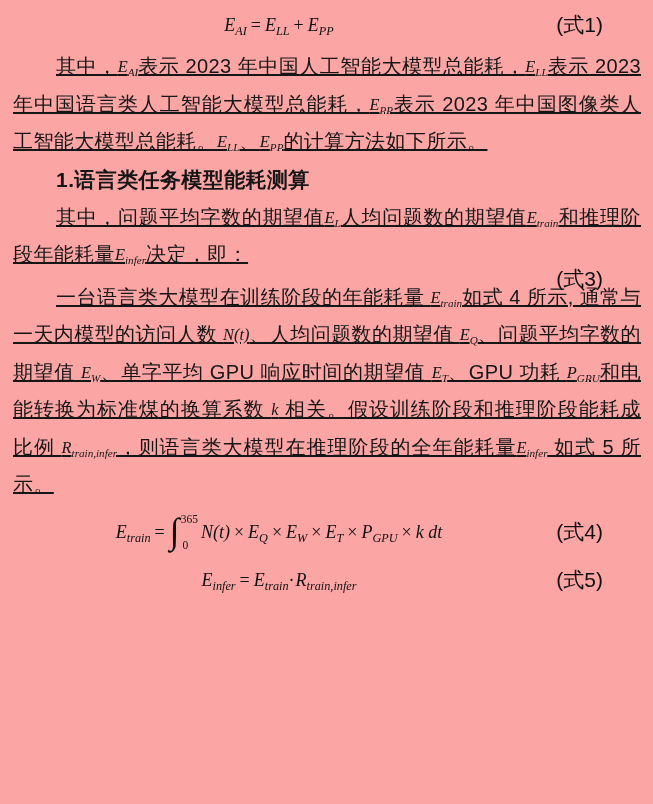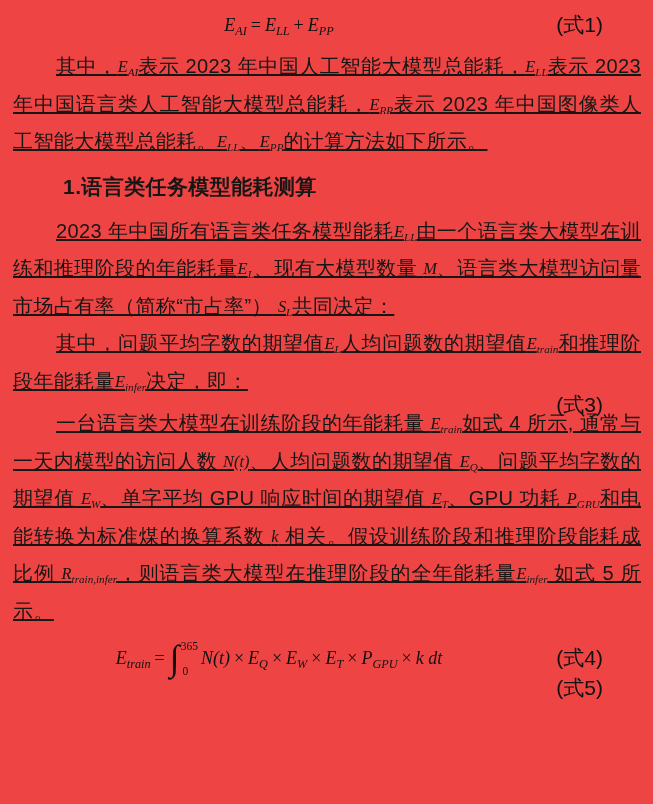--- a/index.html
+++ b/index.html
@@ -3,36 +3,36 @@
 <meta charset="utf-8">
 <style>
   * { box-sizing: border-box; }
   html, body { margin: 0; padding: 0; background: #ffffff; }
   .page {
     position: relative;
     width: 653px;
     height: 804px;
     margin: 0;
     padding: 2px 12px 0 13px;
-    background: #ef4444;
+    background: #fca5a5;
     color: #161616;
     font-family: "Liberation Sans", sans-serif;
     overflow: hidden;
   }
   .para {
     margin: 0;
     font-size: 20px;
     line-height: 37.5px;
     text-indent: 2.15em;
     text-align: justify;
     letter-spacing: 0.4px;
     text-decoration: underline;
   }
   .heading {
-    margin: 7px;
+    margin: 0;
     font-size: 21px;
     line-height: 38px;
     font-weight: 700;
     text-indent: 2.05em;
     letter-spacing: 0.4px;
   }
   
   .mvar {
     font-family: "Liberation Serif", serif;
     font-style: italic;
@@ -100,25 +100,24 @@
   .int-hi { margin-left: 1px; }
   .int-lo { margin-left: -7px; }
 </style>
 </head>
 <body>
 
 <main class="page">
     <div class="formula-row"><span class="math-expr"><span class="mvar">E<sub>AI</sub></span><span class="op">=</span><span class="mvar">E<sub>LL</sub></span><span class="op">+</span><span class="mvar">E<sub>PP</sub></span></span><span class="formula-label">(式1)</span></div>
     <p class="para"><span class="txt">其中，</span><span class="mvar">E<sub>AI</sub></span><span class="txt">表示 2023 年中国人工智能大模型总能耗，</span><span class="mvar">E<sub>LL</sub></span><span class="txt">表示 2023 年中国语言类人工智能大模型总能耗，</span><span class="mvar">E<sub>PP</sub></span><span class="txt">表示 2023 年中国图像类人工智能大模型总能耗。</span><span class="mvar">E<sub>LL</sub></span><span class="txt">、</span><span class="mvar">E<sub>PP</sub></span><span class="txt">的计算方法如下所示。</span></p>
     <h3 class="heading">1.语言类任务模型能耗测算</h3>
-    <p class="para"><span class="txt">2023 年中国所有语言类任务模型能耗</span><span class="mvar">E<sub>LL</sub></span><span class="txt">由一个语言类大模型在训练和推理阶段的年能耗量</span><span class="mvar">E<sub>L</sub></span><span class="txt">、现有大模型数量 </span><span class="mvar">M</span><span class="txt">、语言类大模型访问量市场占有率（简称“市占率”） </span><span class="mvar">S<sub>L</sub></span><span class="txt">共同决定：</span></p>
     <p class="para"><span class="txt">其中，问题平均字数的期望值</span><span class="mvar">E<sub>L</sub></span><span class="txt">人均问题数的期望值</span><span class="mvar">E<sub>train</sub></span><span class="txt">和推理阶段年能耗量</span><span class="mvar">E<sub>infer</sub></span><span class="txt">决定，即：</span></p>
     <div class="formula-row"><span class="formula-label">(式3)</span></div>
     <p class="para"><span class="txt">一台语言类大模型在训练阶段的年能耗量 </span><span class="mvar">E<sub>train</sub></span><span class="txt">如式 4 所示, 通常与一天内模型的访问人数 </span><span class="mvar">N(t)</span><span class="txt">、人均问题数的期望值 </span><span class="mvar">E<sub>Q</sub></span><span class="txt">、问题平均字数的期望值 </span><span class="mvar">E<sub>W</sub></span><span class="txt">、单字平均 GPU 响应时间的期望值 </span><span class="mvar">E<sub>T</sub></span><span class="txt">、GPU 功耗 </span><span class="mvar">P<sub>GPU</sub></span><span class="txt">和电能转换为标准煤的换算系数 </span><span class="mvar">k</span><span class="txt"> 相关。假设训练阶段和推理阶段能耗成比例 </span><span class="mvar">R<sub>train,infer</sub></span><span class="txt">，则语言类大模型在推理阶段的全年能耗量</span><span class="mvar">E<sub>infer</sub></span><span class="txt"> 如式 5 所示。</span></p>
     <div class="formula-row tall"><span class="math-expr"><span class="mvar">E<sub>train</sub></span><span class="op">=</span><span class="integral">
           <span class="int-glyph">∫</span>
           <span class="int-bounds">
             <span class="int-hi">365</span>
             <span class="int-lo">0</span>
           </span>
         </span><span class="mvar">N(t)</span><span class="op">×</span><span class="mvar">E<sub>Q</sub></span><span class="op">×</span><span class="mvar">E<sub>W</sub></span><span class="op">×</span><span class="mvar">E<sub>T</sub></span><span class="op">×</span><span class="mvar">P<sub>GPU</sub></span><span class="op">×</span><span class="mvar">k dt</span></span><span class="formula-label">(式4)</span></div>
-    <div class="formula-row"><span class="formula-label">(式5)</span></div>
+    <div class="formula-row"><span class="math-expr"><span class="mvar">E<sub>infer</sub></span><span class="op">=</span><span class="mvar">E<sub>train</sub></span><span class="op tight">·</span><span class="mvar">R<sub>train,infer</sub></span></span><span class="formula-label">(式5)</span></div>
   </main>
 
 </body></html>

